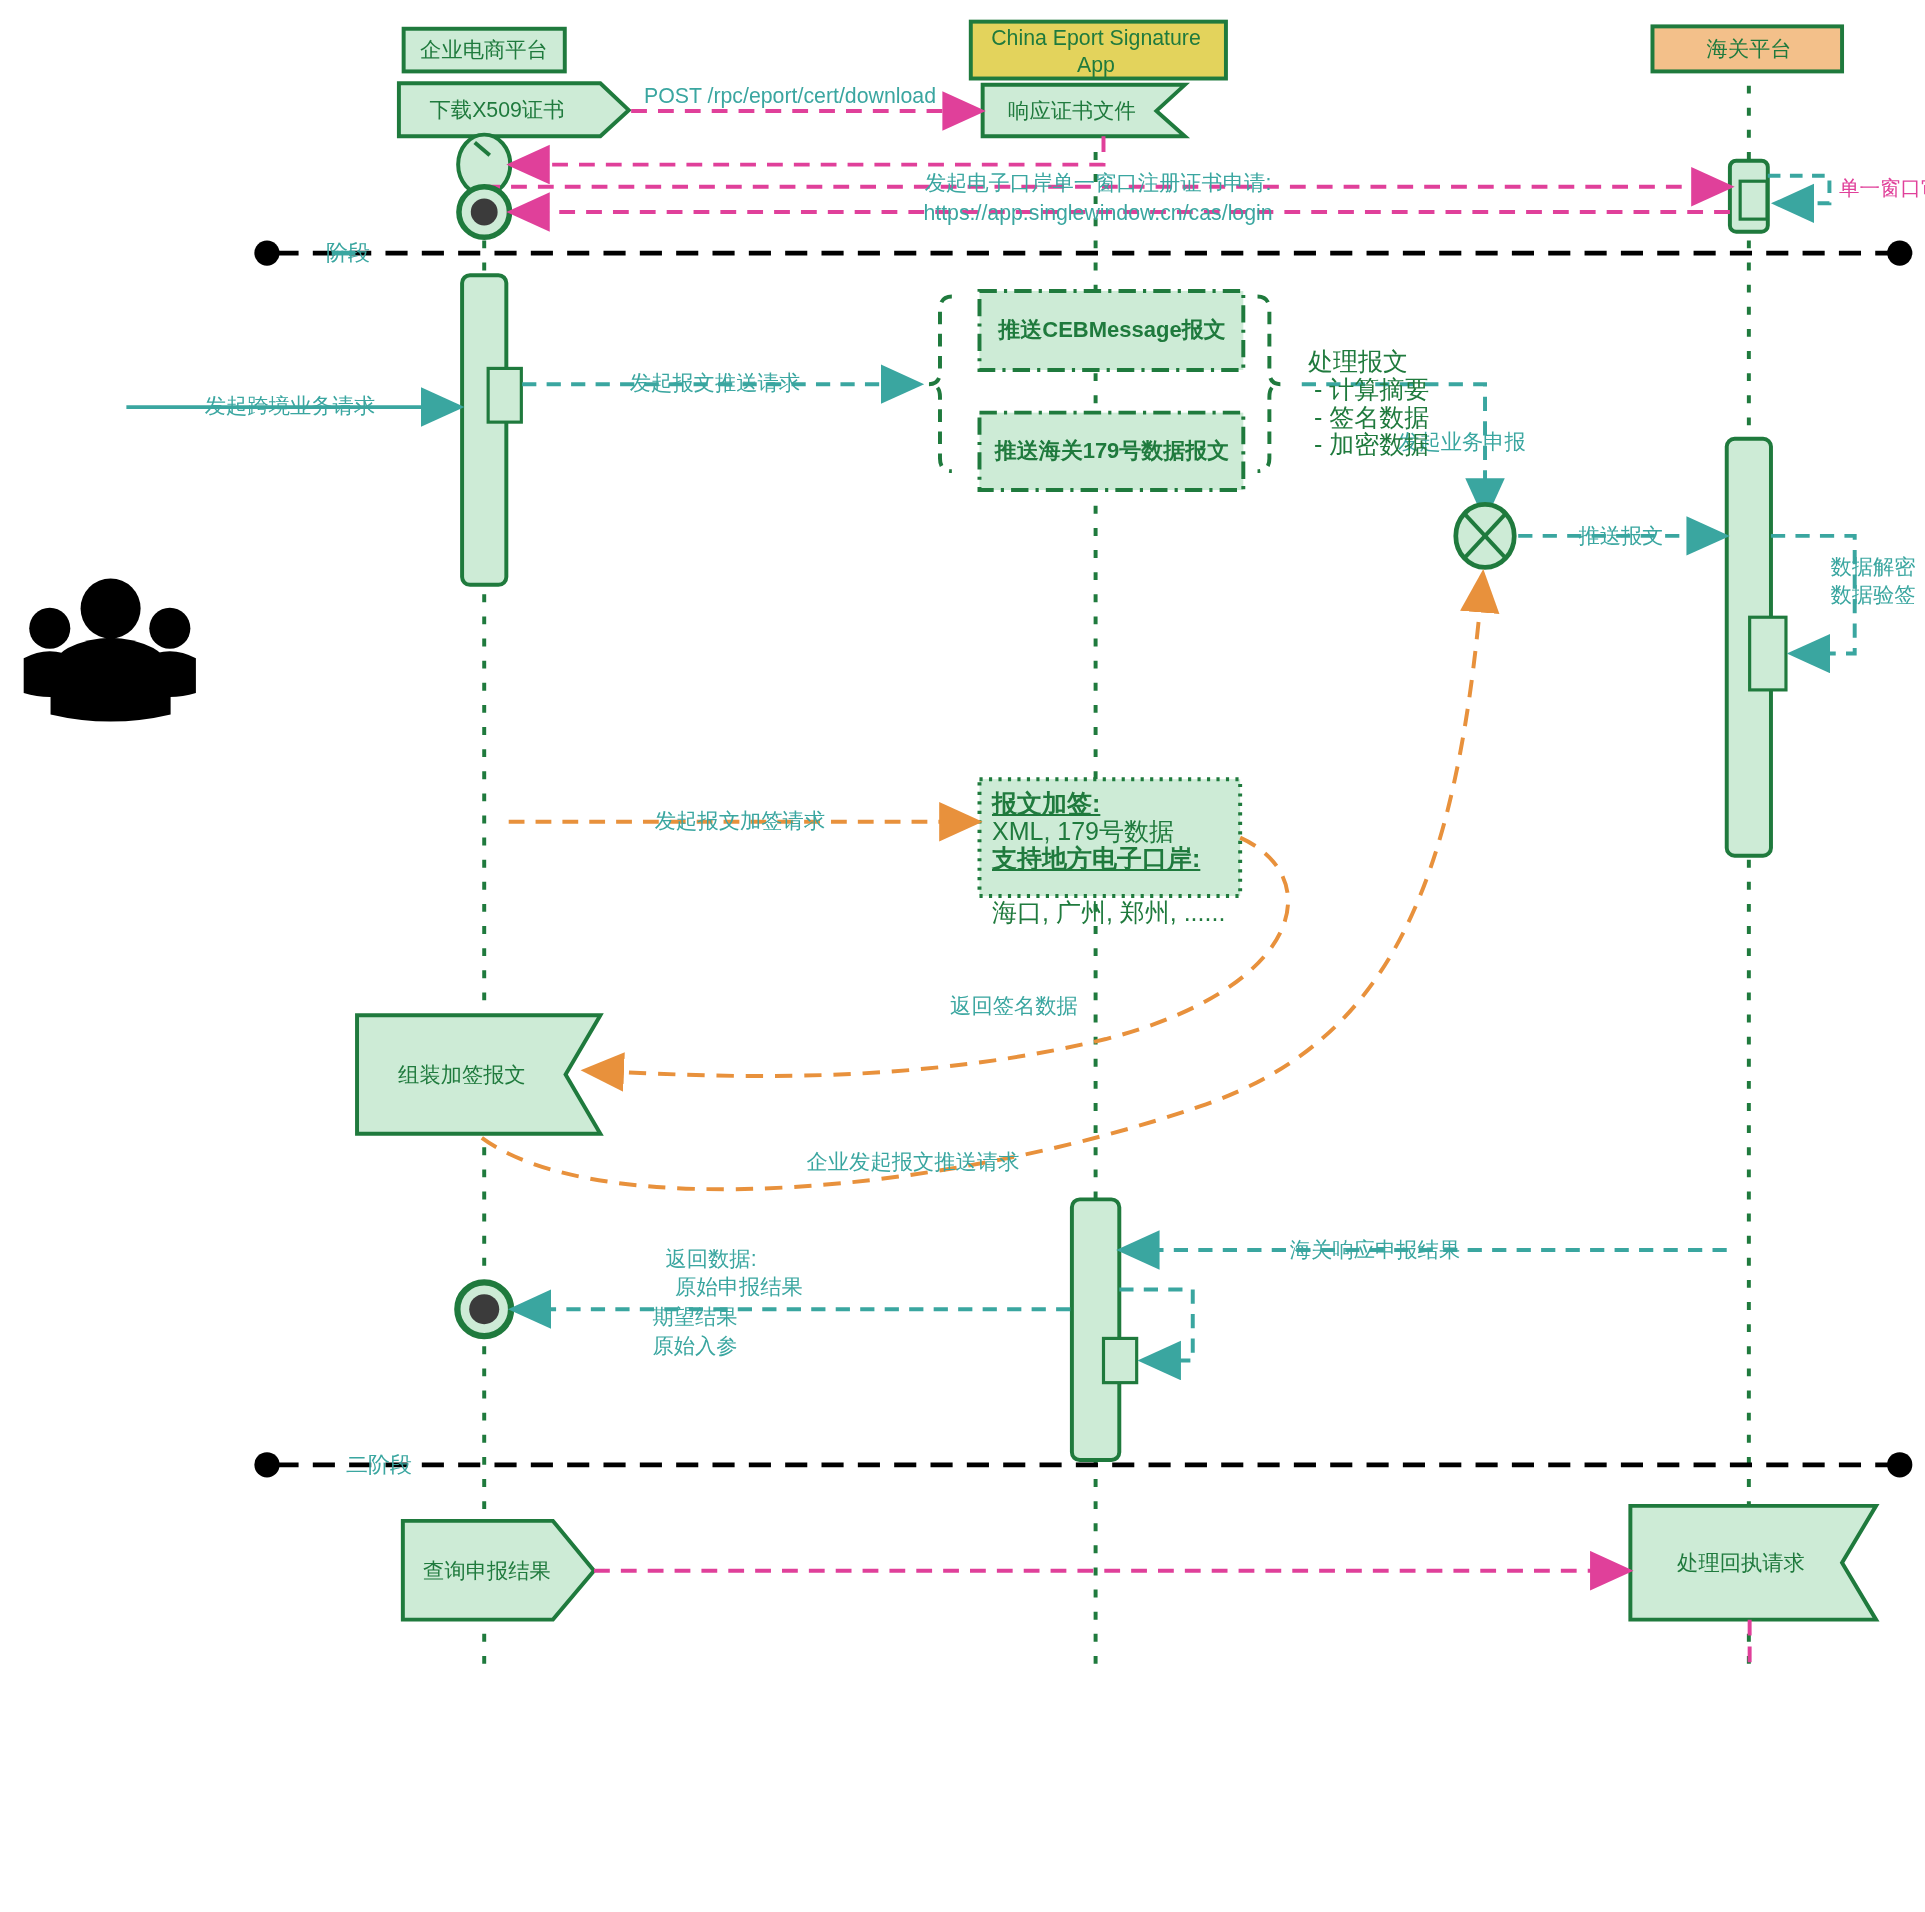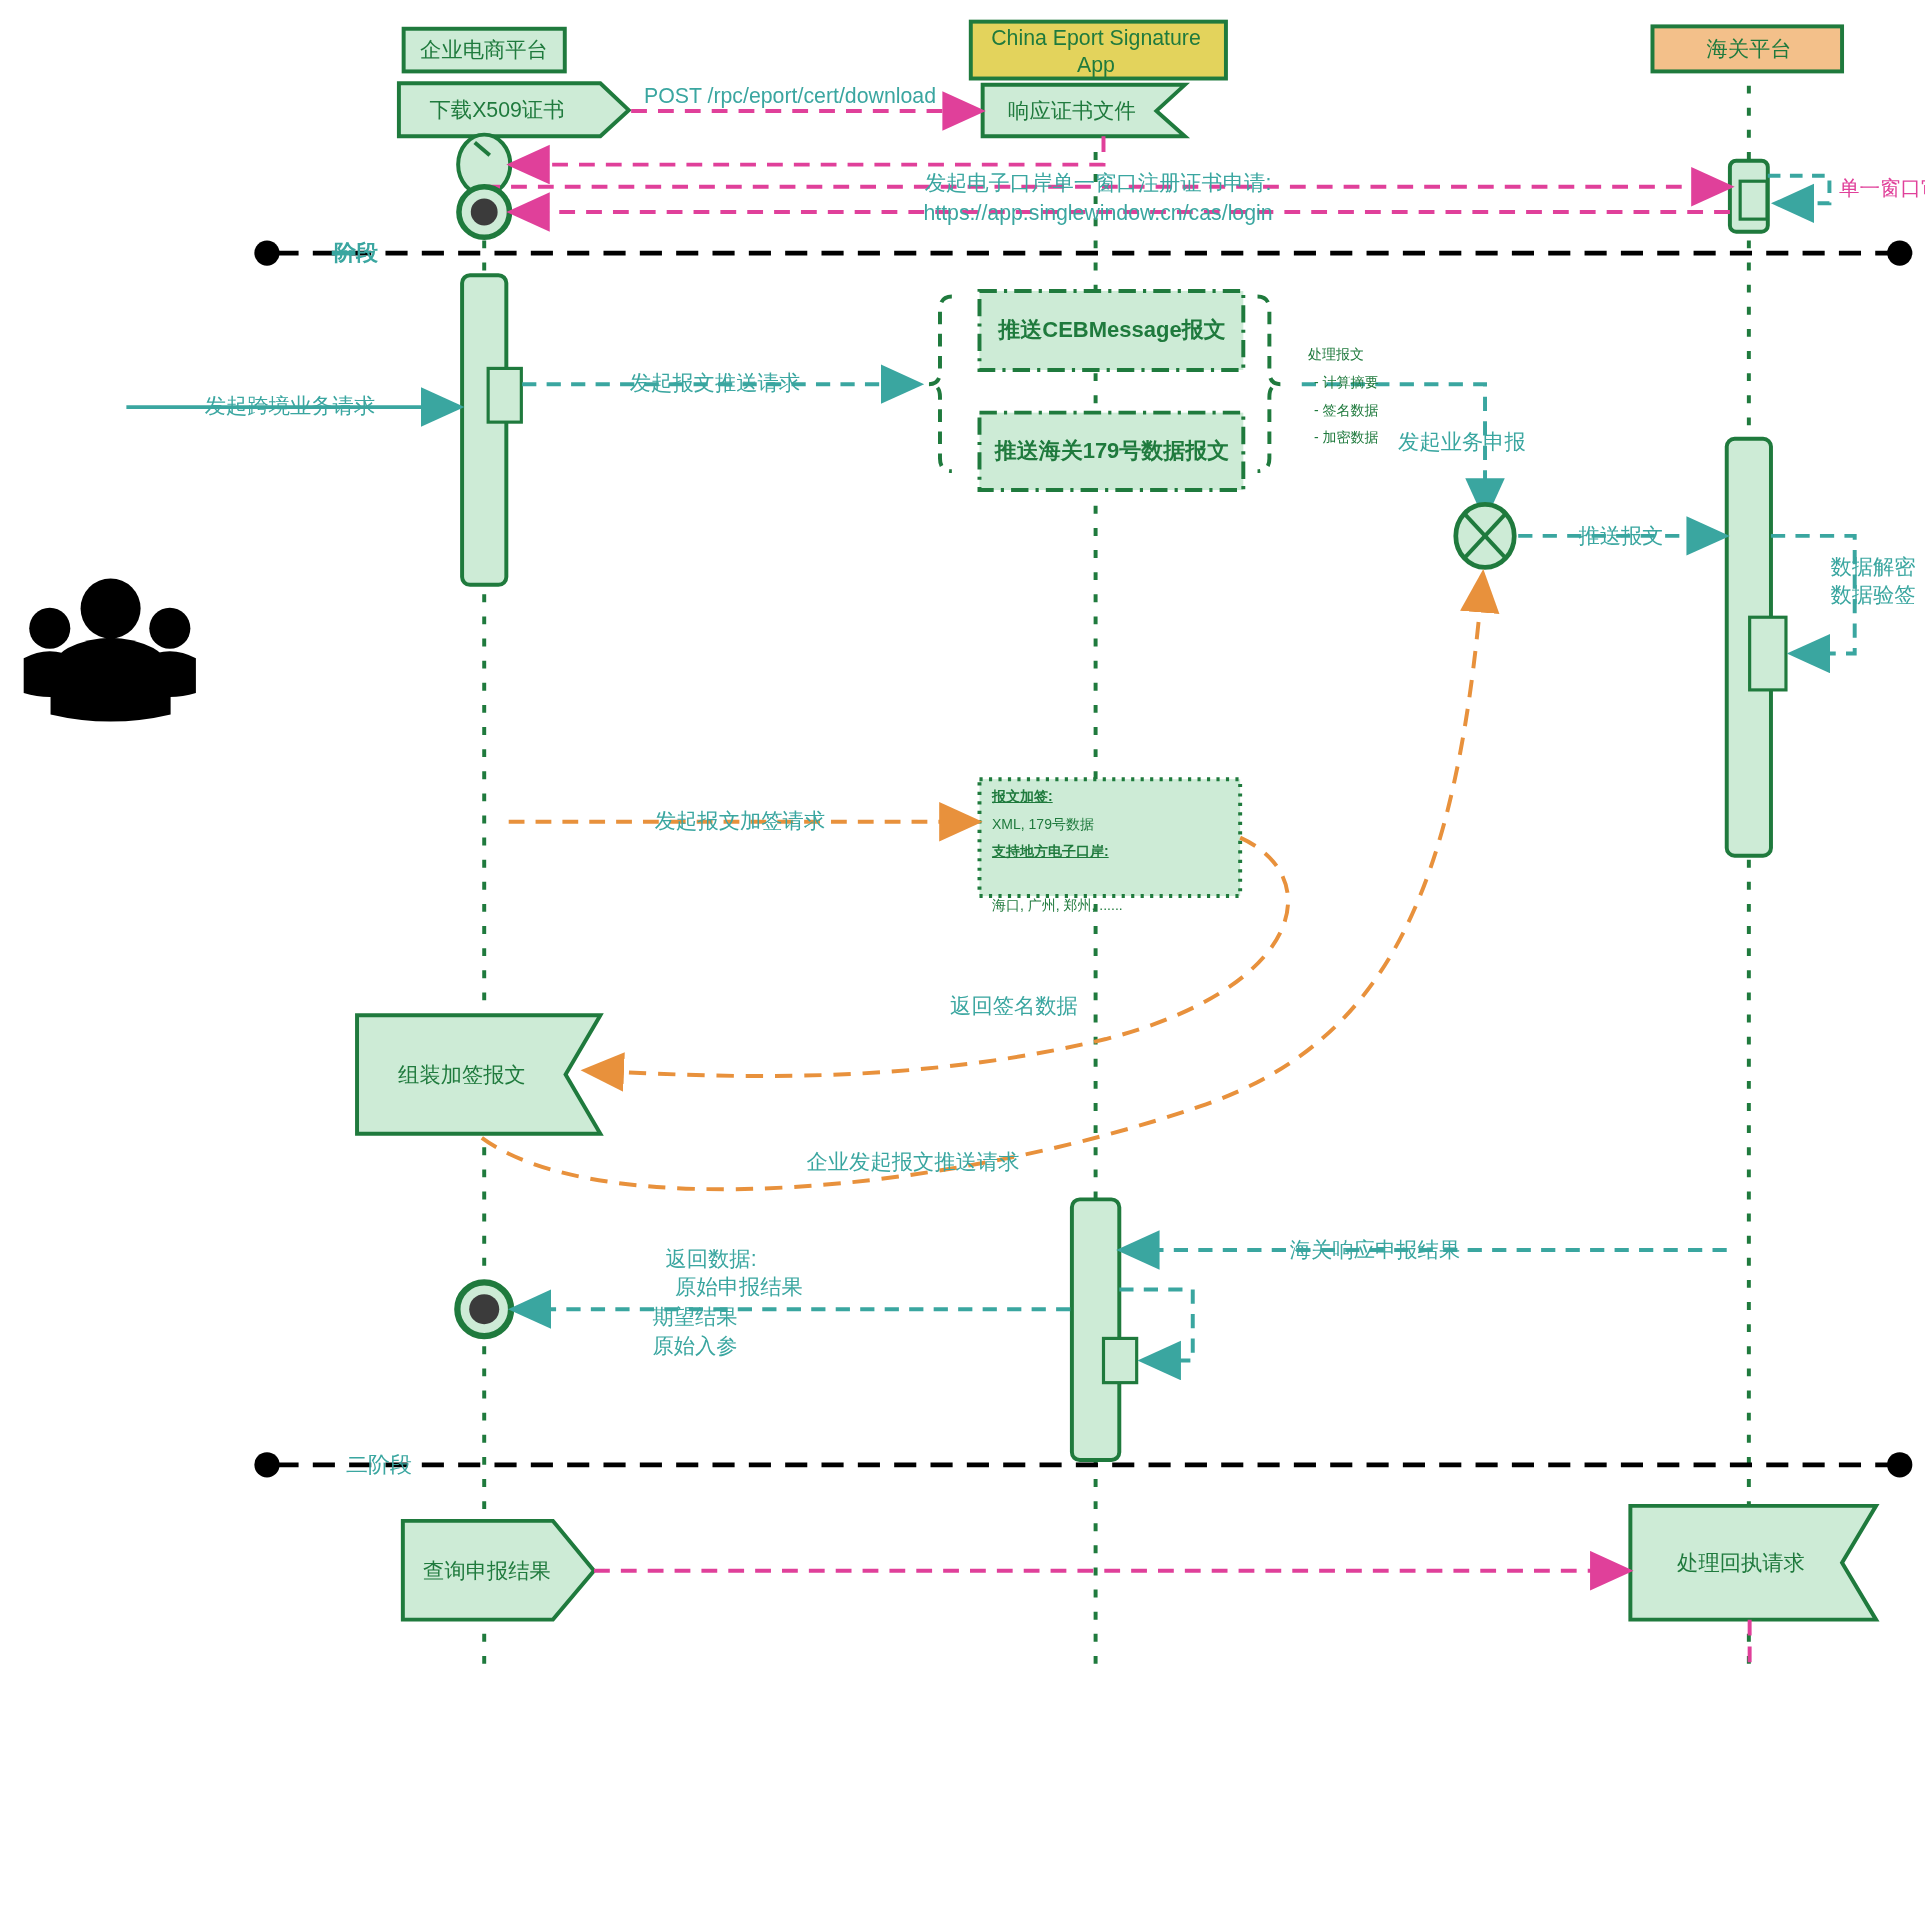--- a/index.html
+++ b/index.html
@@ -5,21 +5,21 @@
   html,body{margin:0;padding:0;background:#ffffff;}
   body{font-family:"Liberation Sans","DejaVu Sans",sans-serif;}
   #stage{position:relative;width:1925px;height:1672px;background:#fff;overflow:hidden;}
   svg#diagram{position:absolute;left:0;top:0;width:1925px;height:1913px;}
 
   .lbl{position:absolute;white-space:pre;line-height:1.25;}
   .center{text-align:center;transform:translate(-50%,-50%);}
   .hdr{font-size:21.3px;color:#1f7a3d;}
   .msg{font-size:21.3px;color:#3aa6a0;}
   .node{font-size:21.3px;color:#1f7a3d;}
-  .notetxt{font-size:14px;color:#1f7a3d;text-align:left;line-height:1.32;}
+  .notetxt{font-size:25px;color:#1f7a3d;text-align:left;line-height:1.32;}
   .bold-u{font-weight:bold;text-decoration:underline;}
   .pinklbl{font-size:20.5px;color:#e0409a;}
   .stage-lbl{font-size:22px;color:#3aa6a0;}
   .bigbold{font-size:22px;font-weight:bold;color:#1f7a3d;}
 </style>
 </head>
 <body>
 
 <div id="stage">
 
@@ -163,21 +163,21 @@
 <div class="lbl node center" style="left:1072px;top:111px;">响应证书文件</div>
 <div class="lbl node center" style="left:462px;top:1075px;">组装加签报文</div>
 <div class="lbl node center" style="left:487px;top:1571px;">查询申报结果</div>
 <div class="lbl node center" style="left:1741px;top:1563px;">处理回执请求</div>
 
 <div class="lbl msg center" style="left:790px;top:96px;">POST /rpc/eport/cert/download</div>
 <div class="lbl msg center" style="left:1098px;top:183px;">发起电子口岸单一窗口注册证书申请:</div>
 <div class="lbl msg center" style="left:1098px;top:213px;">https://app.singlewindow.cn/cas/login</div>
 <div class="lbl pinklbl" style="left:1839px;top:175px;">单一窗口审核</div>
 
-<div class="lbl stage-lbl center" style="left:356px;top:253px;font-weight:bold;">阶段</div>
+<div class="lbl stage-lbl center" style="left:348px;top:253px;">阶段</div>
 <div class="lbl stage-lbl center" style="left:379px;top:1465px;">二阶段</div>
 
 <div class="lbl msg center" style="left:290px;top:406px;">发起跨境业务请求</div>
 <div class="lbl msg center" style="left:715px;top:383px;">发起报文推送请求</div>
 <div class="lbl msg center" style="left:740px;top:821px;">发起报文加签请求</div>
 <div class="lbl msg center" style="left:1462px;top:420px;margin-top:22px;">发起业务申报</div>
 <div class="lbl msg center" style="left:1621px;top:536px;">推送报文</div>
 <div class="lbl msg center" style="left:1873px;top:567px;">数据解密</div>
 <div class="lbl msg center" style="left:1873px;top:595px;">数据验签</div>
 <div class="lbl msg center" style="left:1014px;top:1006px;">返回签名数据</div>

